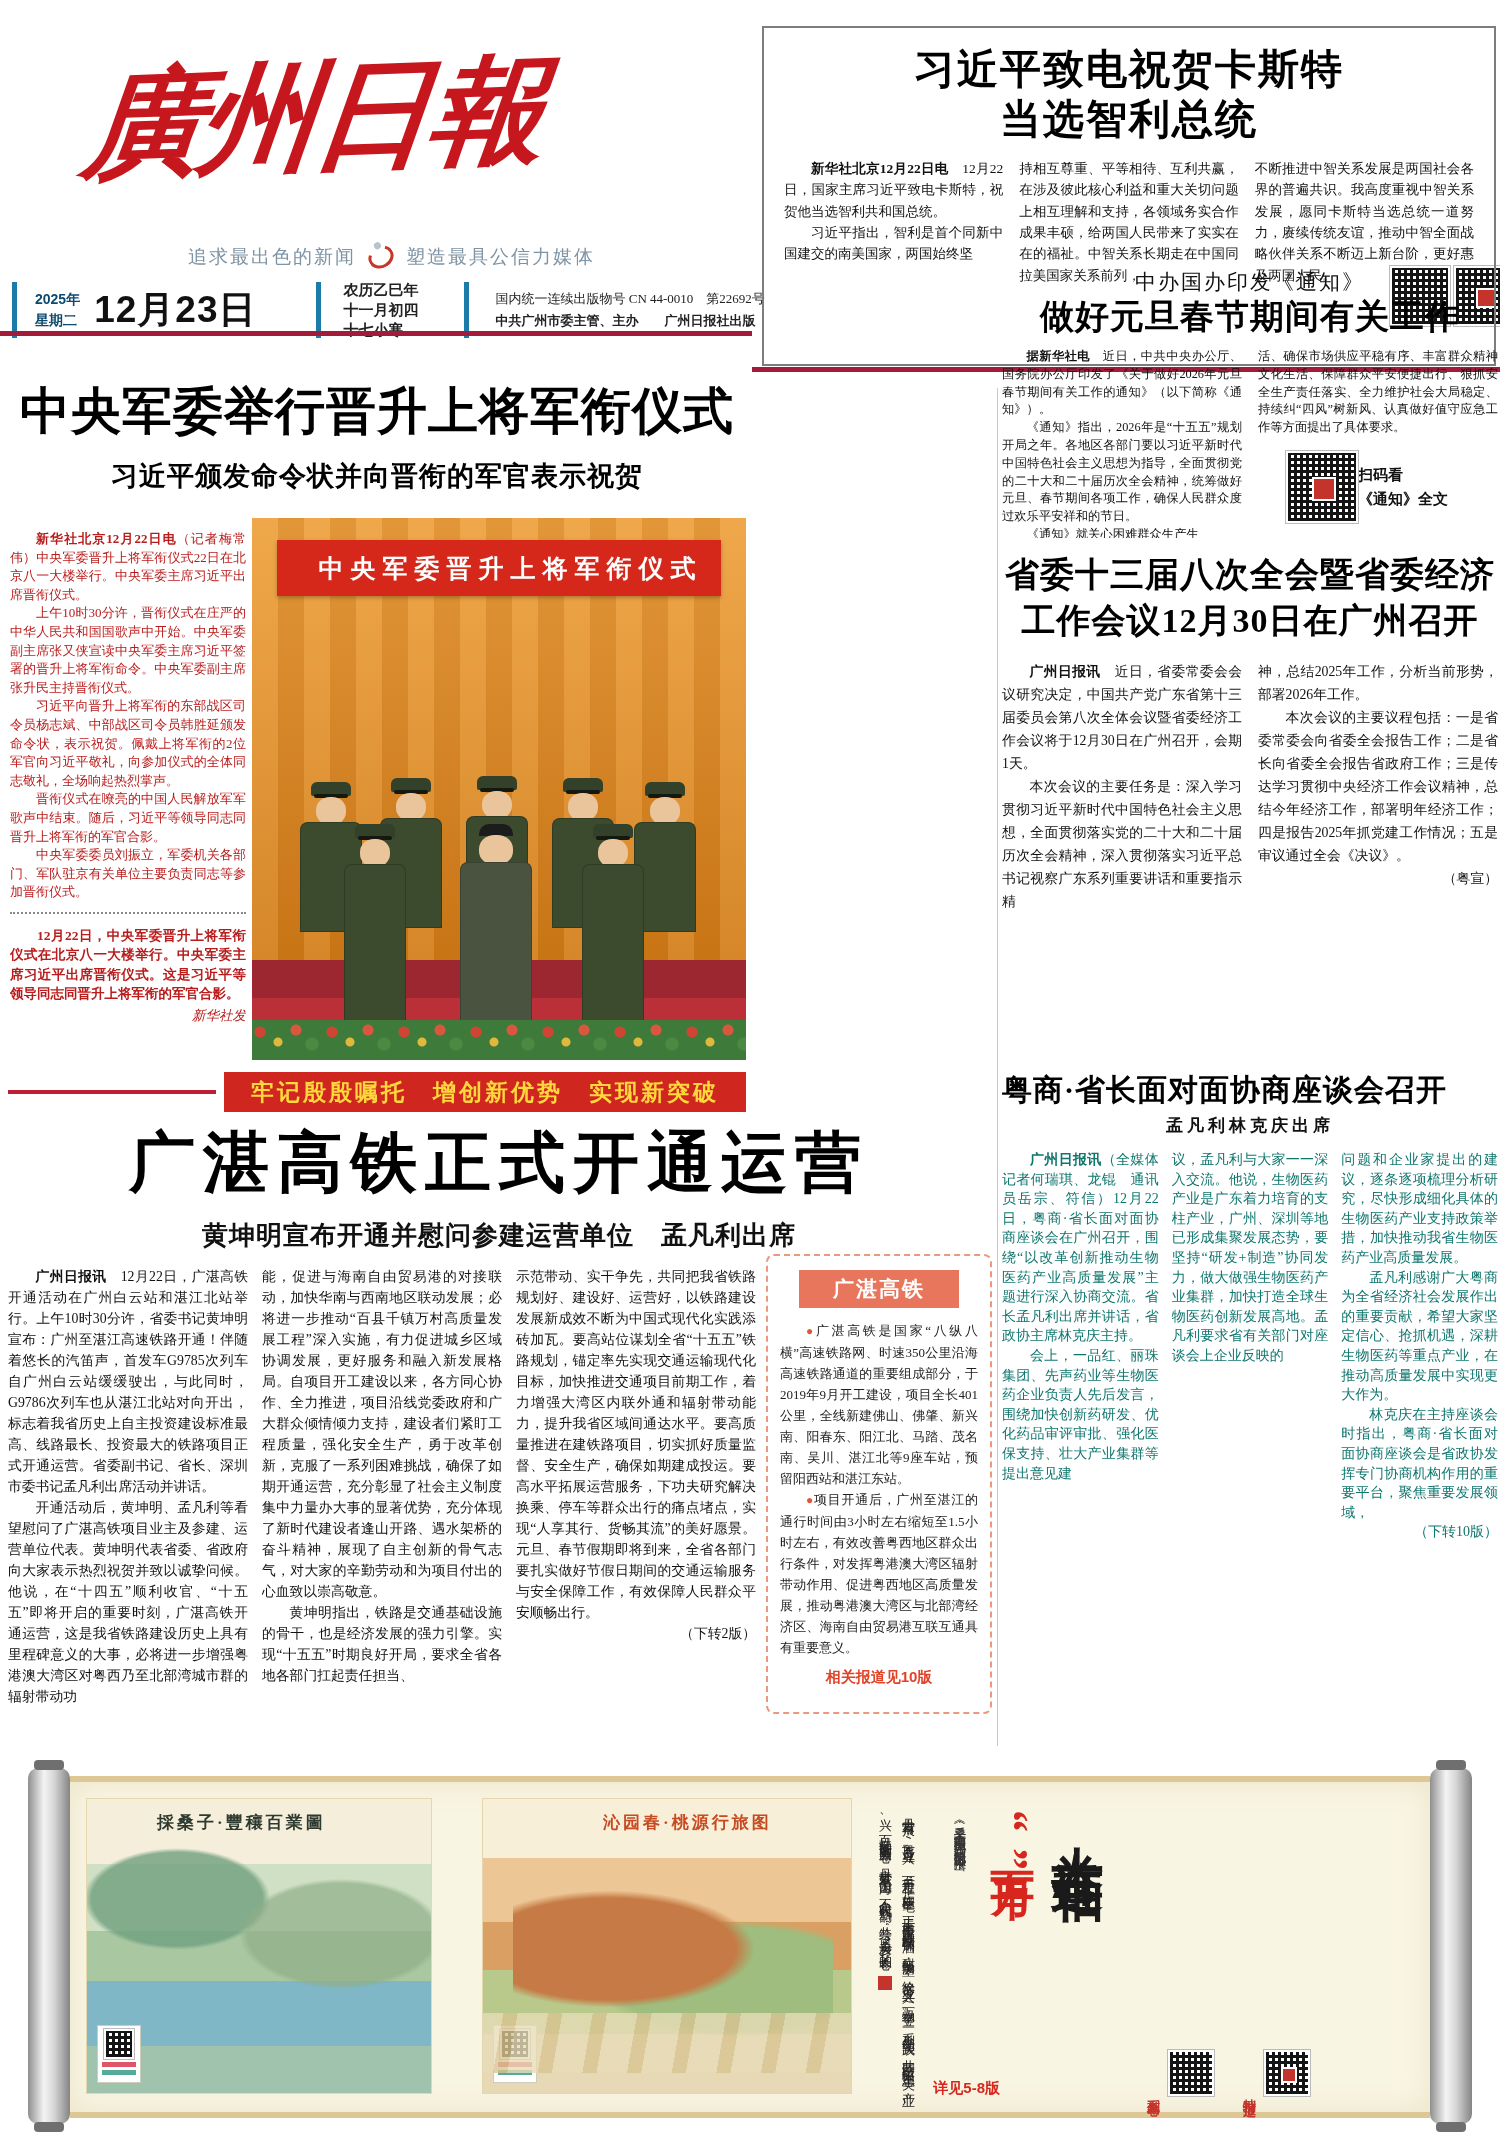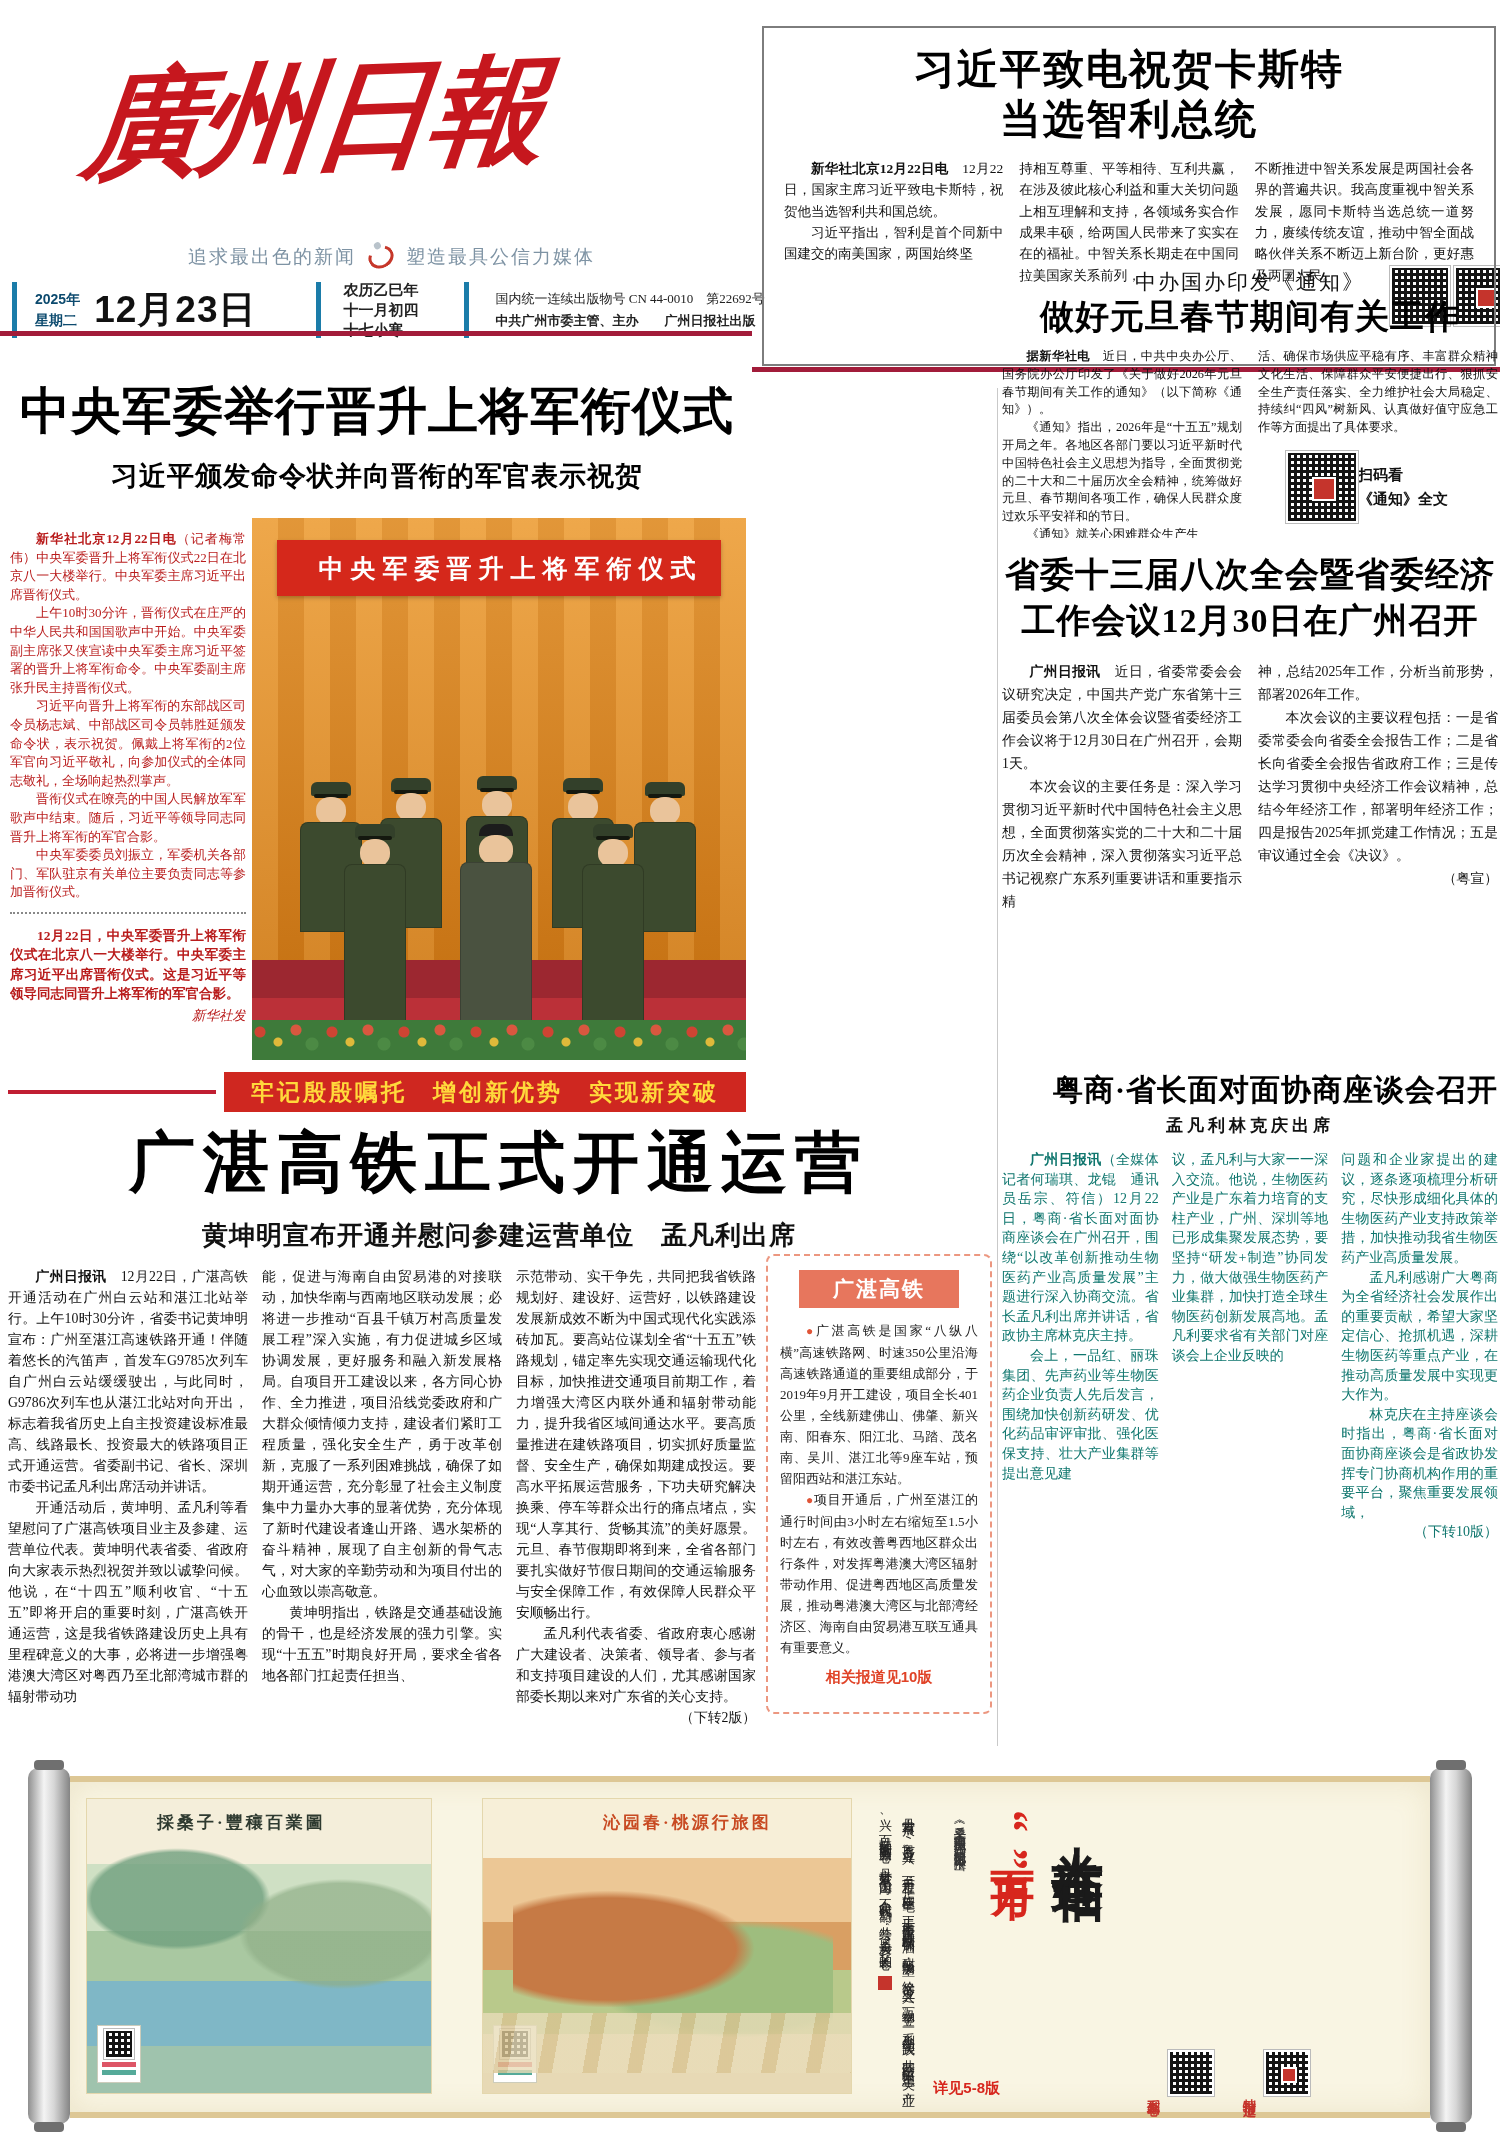--- a/index.html
+++ b/index.html
@@ -126,21 +126,21 @@
   .qr-row { display:flex; align-items:center; gap:0; margin:14px 0 0 28px; }
   .qr-cap { font-size:15px; font-weight:bold; color:#111; line-height:1.6; }
 
   .plenary-headline { left:1002px; top:552px; width:496px; text-align:center; color:#000;
     font-family:"Liberation Serif","DejaVu Serif",serif; font-weight:900; font-size:34px; line-height:1.35; letter-spacing:1px; }
   .plenary-body { left:1002px; top:660px; width:496px; height:386px; display:flex; gap:16px; overflow:hidden; }
   .plenary-body .col { flex:1; font-family:"Liberation Serif","DejaVu Serif",serif; font-size:13.8px;
     line-height:23px; color:#111; text-align:justify; }
   .byline { display:block; text-align:right; }
 
-  .ys-headline { left:1002px; top:1070px; width:496px; text-align:right; color:#000;
+  .ys-headline { left:1002px; top:1070px; width:496px; text-align:left; color:#000;
     font-family:"Liberation Serif","DejaVu Serif",serif; font-weight:900; font-size:30px; letter-spacing:1px; }
   .ys-subtitle { left:1002px; top:1114px; width:496px; text-align:center; color:#111; font-weight:bold;
     font-size:17px; letter-spacing:4px; }
   .ys-body { left:1002px; top:1150px; width:496px; height:596px; display:flex; gap:13px; overflow:hidden; }
   .ys-body .col { flex:1; font-family:"Liberation Serif","DejaVu Serif",serif; font-size:14px;
     line-height:19.6px; color:#0f766e; text-align:justify; }
 
   
   .scroll { left:0; top:1760px; width:1500px; height:376px; }
   .roller { position:absolute; top:8px; width:42px; height:356px; border-radius:10px;
@@ -327,21 +327,20 @@
     <div class="col">
       <p class="indent"><b class="lead">广州日报讯</b><span>　12月22日，广湛高铁开通活动在广州白云站和湛江北站举行。上午10时30分许，省委书记黄坤明宣布：广州至湛江高速铁路开通！伴随着悠长的汽笛声，首发车G9785次列车自广州白云站缓缓驶出，与此同时，G9786次列车也从湛江北站对向开出，标志着我省历史上自主投资建设标准最高、线路最长、投资最大的铁路项目正式开通运营。省委副书记、省长、深圳市委书记孟凡利出席活动并讲话。</span></p>
       <p class="indent">开通活动后，黄坤明、孟凡利等看望慰问了广湛高铁项目业主及参建、运营单位代表。黄坤明代表省委、省政府向大家表示热烈祝贺并致以诚挚问候。他说，在“十四五”顺利收官、“十五五”即将开启的重要时刻，广湛高铁开通运营，这是我省铁路建设历史上具有里程碑意义的大事，必将进一步增强粤港澳大湾区对粤西乃至北部湾城市群的辐射带动功</p>
     </div>
     <div class="col">
       <p>能，促进与海南自由贸易港的对接联动，加快华南与西南地区联动发展；必将进一步推动“百县千镇万村高质量发展工程”深入实施，有力促进城乡区域协调发展，更好服务和融入新发展格局。自项目开工建设以来，各方同心协作、全力推进，项目沿线党委政府和广大群众倾情倾力支持，建设者们紧盯工程质量，强化安全生产，勇于改革创新，克服了一系列困难挑战，确保了如期开通运营，充分彰显了社会主义制度集中力量办大事的显著优势，充分体现了新时代建设者逢山开路、遇水架桥的奋斗精神，展现了自主创新的骨气志气，对大家的辛勤劳动和为项目付出的心血致以崇高敬意。</p>
       <p class="indent">黄坤明指出，铁路是交通基础设施的骨干，也是经济发展的强力引擎。实现“十五五”时期良好开局，要求全省各地各部门扛起责任担当、</p>
     </div>
     <div class="col">
       <p>示范带动、实干争先，共同把我省铁路规划好、建设好、运营好，以铁路建设发展新成效不断为中国式现代化实践添砖加瓦。要高站位谋划全省“十五五”铁路规划，锚定率先实现交通运输现代化目标，加快推进交通项目前期工作，着力增强大湾区内联外通和辐射带动能力，提升我省区域间通达水平。要高质量推进在建铁路项目，切实抓好质量监督、安全生产，确保如期建成投运。要高水平拓展运营服务，下功夫研究解决换乘、停车等群众出行的痛点堵点，实现“人享其行、货畅其流”的美好愿景。元旦、春节假期即将到来，全省各部门要扎实做好节假日期间的交通运输服务与安全保障工作，有效保障人民群众平安顺畅出行。</p>
-      <p class="indent">孟凡利代表省委、省政府衷心感谢广大建设者、决策者、领导者、参与者和支持项目建设的人们，尤其感谢国家部委长期以来对广东省的关心支持。</p>
       <span class="turn">（下转2版）</span>
     </div>
   </div>
 
   <div class="abs gzbox">
     <div class="gzbox-title">广湛高铁</div>
     <p><span class="bullet">●</span><span>广湛高铁是国家“八纵八横”高速铁路网、时速350公里沿海高速铁路通道的重要组成部分，于2019年9月开工建设，项目全长401公里，全线新建佛山、佛肇、新兴南、阳春东、阳江北、马踏、茂名南、吴川、湛江北等9座车站，预留阳西站和湛江东站。</span></p>
     <p><span class="bullet">●</span><span>项目开通后，广州至湛江的通行时间由3小时左右缩短至1.5小时左右，有效改善粤西地区群众出行条件，对发挥粤港澳大湾区辐射带动作用、促进粤西地区高质量发展，推动粤港澳大湾区与北部湾经济区、海南自由贸易港互联互通具有重要意义。</span></p>
     <div class="gzbox-more">相关报道见10版</div>
   </div>

